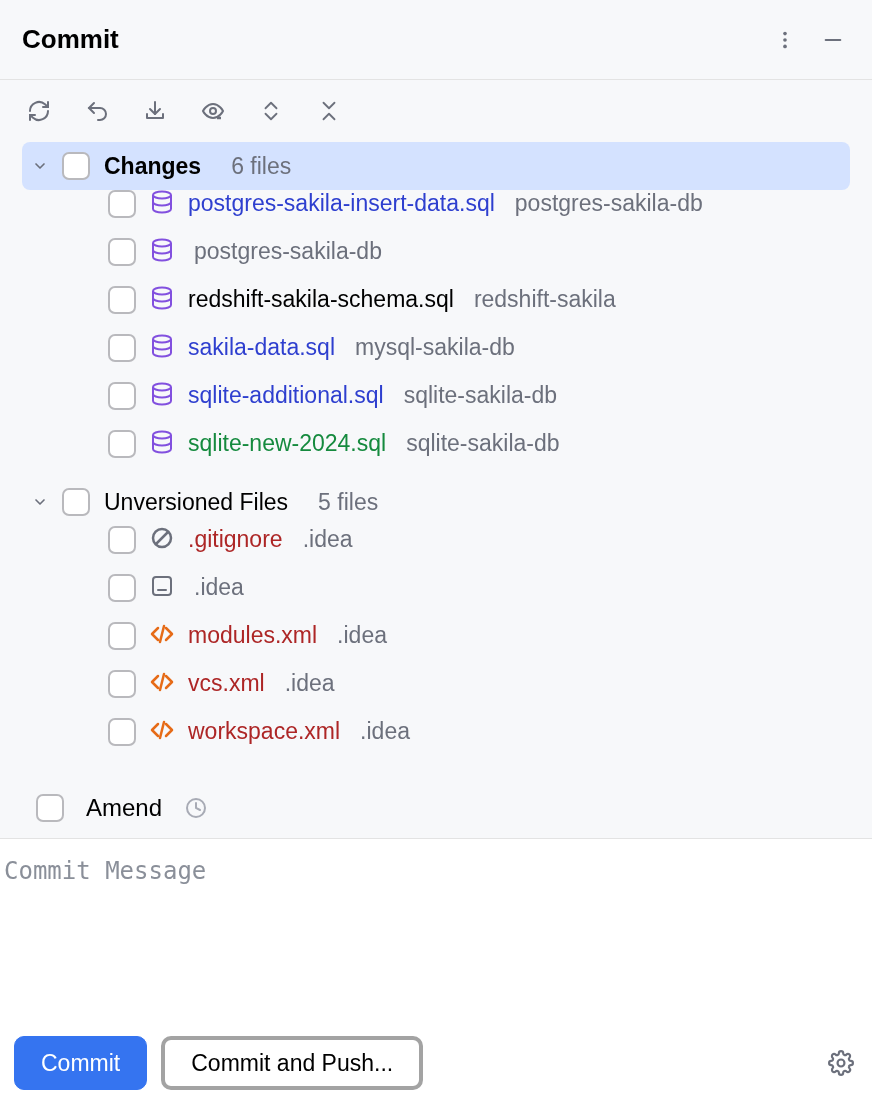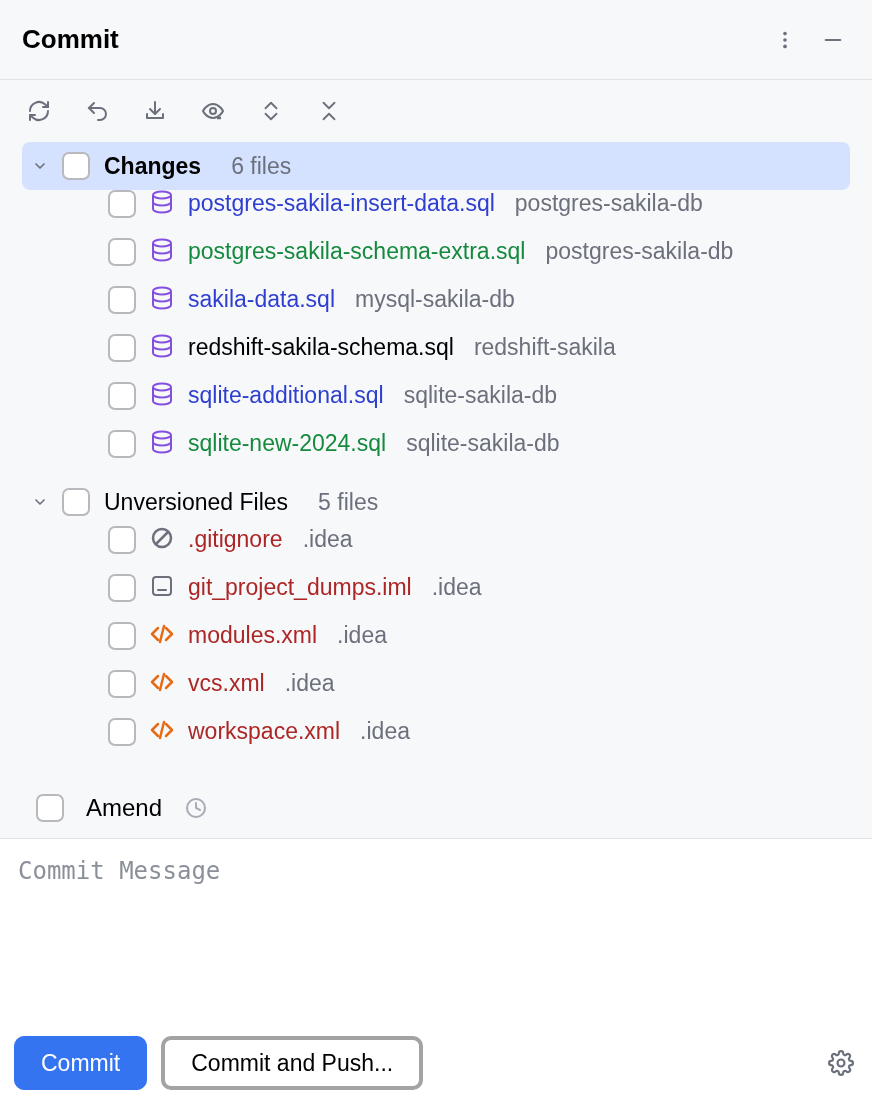--- a/index.html
+++ b/index.html
@@ -37,21 +37,21 @@
   .fname{white-space:nowrap}
   .fpath{color:var(--muted);margin-left:6px}
   .status-modified{color:var(--blue)}
   .status-added{color:var(--green)}
   .status-unknown{color:var(--red)}
   .status-none{color:var(--fg)}
   .amend-row{display:flex;align-items:center;gap:22px;padding:16px 36px}
   .amend-label{font-size:24px}
   .history-ic{color:#a8abb5}
   .msg-wrap{flex:1;background:#fff;border-top:1px solid var(--bd)}
-  .msg{width:100%;height:100%;border:0;outline:0;padding:18px 18px;font-family:ui-monospace,Menlo,Consolas,monospace;font-size:24px;color:#333;resize:none;background:#fff}
+  .msg{width:100%;height:100%;border:0;outline:0;padding:18px 4px;font-family:ui-monospace,Menlo,Consolas,monospace;font-size:24px;color:#333;resize:none;background:#fff}
   .msg::placeholder{color:#8a8f99}
   .footer{display:flex;align-items:center;gap:14px;padding:16px 14px;background:#fff}
   .btn{height:54px;border-radius:10px;padding:0 26px;font-size:23px;display:flex;align-items:center;cursor:default}
   .btn-primary{background:var(--btn);color:#fff;border:1px solid var(--btn)}
   .btn-outline{background:#fff;color:#000;border:4px solid #a3a3a3}
   .spacer{flex:1}
   svg{display:block}
 </style>
 </head>
 <body>
@@ -162,42 +162,41 @@
         <span class="fname status-modified">postgres-sakila-insert-data.sql</span>
         <span class="fpath">postgres-sakila-db</span>
       </div>
       <div class="item">
         <span class="checkbox"></span>
         <span class="ficon">
           <svg width="24" height="24" viewBox="0 0 24 24" style="color:#8250df">
             <use href="#i-db"></use>
           </svg>
         </span>
-        <span class="fname status-added">postgres-sakila-schema-extra.sql</span>
         <span class="fpath">postgres-sakila-db</span>
+      </div>
+      <div class="item">
+        <span class="checkbox"></span>
+        <span class="ficon">
+          <svg width="24" height="24" viewBox="0 0 24 24" style="color:#8250df">
+            <use href="#i-db"></use>
+          </svg>
+        </span>
+        <span class="fname status-none">redshift-sakila-schema.sql</span>
+        <span class="fpath">redshift-sakila</span>
       </div>
       <div class="item">
         <span class="checkbox"></span>
         <span class="ficon">
           <svg width="24" height="24" viewBox="0 0 24 24" style="color:#8250df">
             <use href="#i-db"></use>
           </svg>
         </span>
         <span class="fname status-modified">sakila-data.sql</span>
         <span class="fpath">mysql-sakila-db</span>
-      </div>
-      <div class="item">
-        <span class="checkbox"></span>
-        <span class="ficon">
-          <svg width="24" height="24" viewBox="0 0 24 24" style="color:#8250df">
-            <use href="#i-db"></use>
-          </svg>
-        </span>
-        <span class="fname status-none">redshift-sakila-schema.sql</span>
-        <span class="fpath">redshift-sakila</span>
       </div>
       <div class="item">
         <span class="checkbox"></span>
         <span class="ficon">
           <svg width="24" height="24" viewBox="0 0 24 24" style="color:#8250df">
             <use href="#i-db"></use>
           </svg>
         </span>
         <span class="fname status-modified">sqlite-additional.sql</span>
         <span class="fpath">sqlite-sakila-db</span>
@@ -236,21 +235,20 @@
         <span class="fname status-unknown">.gitignore</span>
         <span class="fpath">.idea</span>
       </div>
       <div class="item">
         <span class="checkbox"></span>
         <span class="ficon">
           <svg width="24" height="24" viewBox="0 0 24 24" style="color:#6c707c">
             <use href="#i-iml"></use>
           </svg>
         </span>
-        <span class="fname status-unknown">git_project_dumps.iml</span>
         <span class="fpath">.idea</span>
       </div>
       <div class="item">
         <span class="checkbox"></span>
         <span class="ficon">
           <svg width="24" height="24" viewBox="0 0 24 24" style="color:#e66b17">
             <use href="#i-xml"></use>
           </svg>
         </span>
         <span class="fname status-unknown">modules.xml</span>

